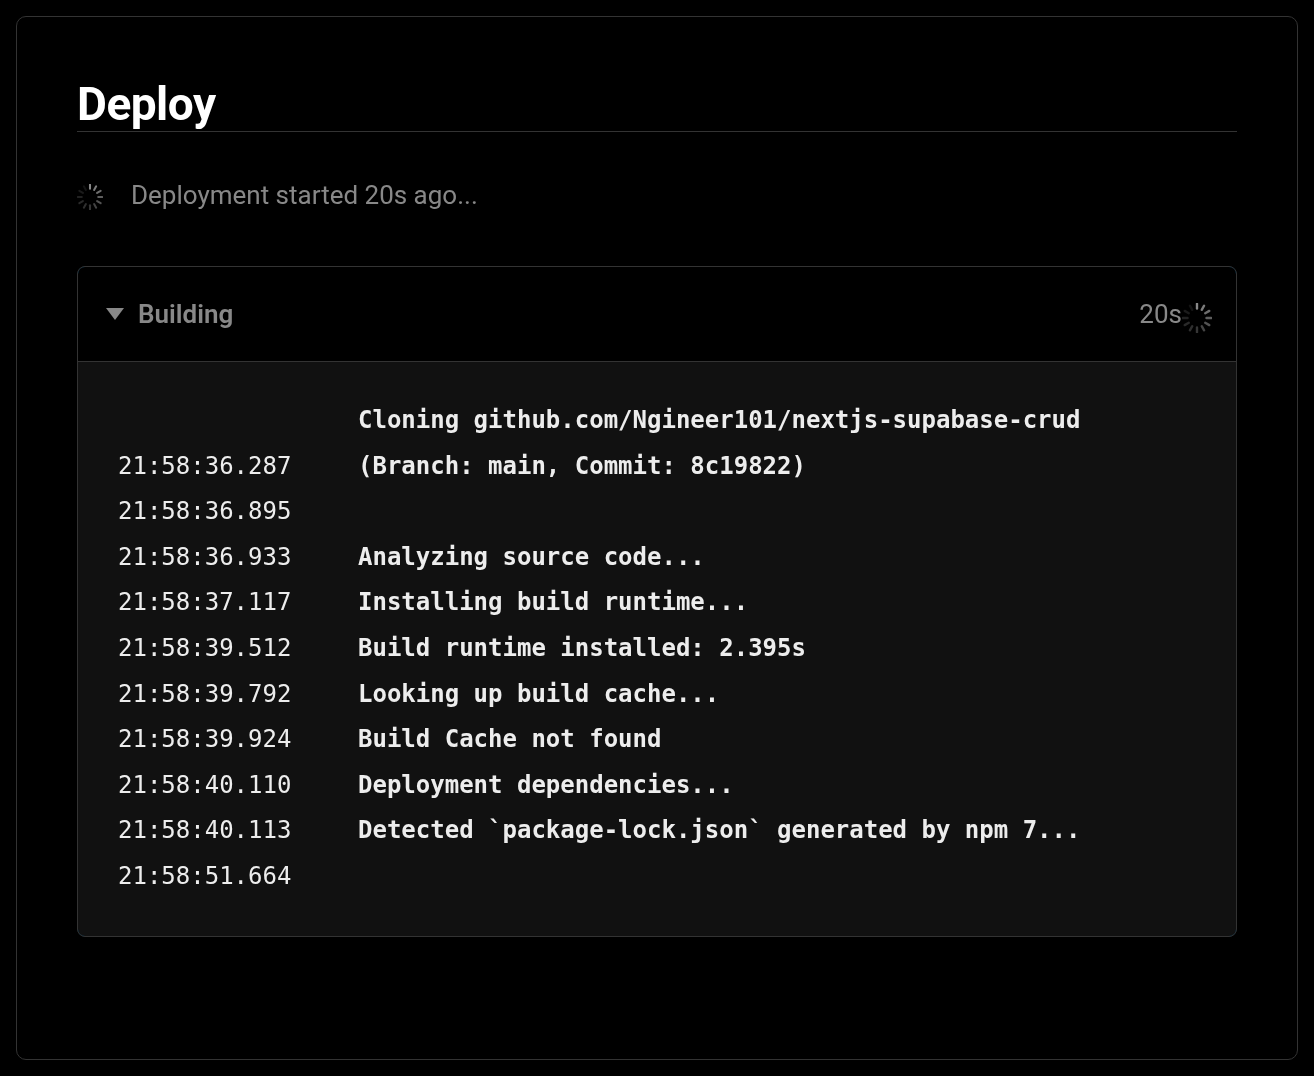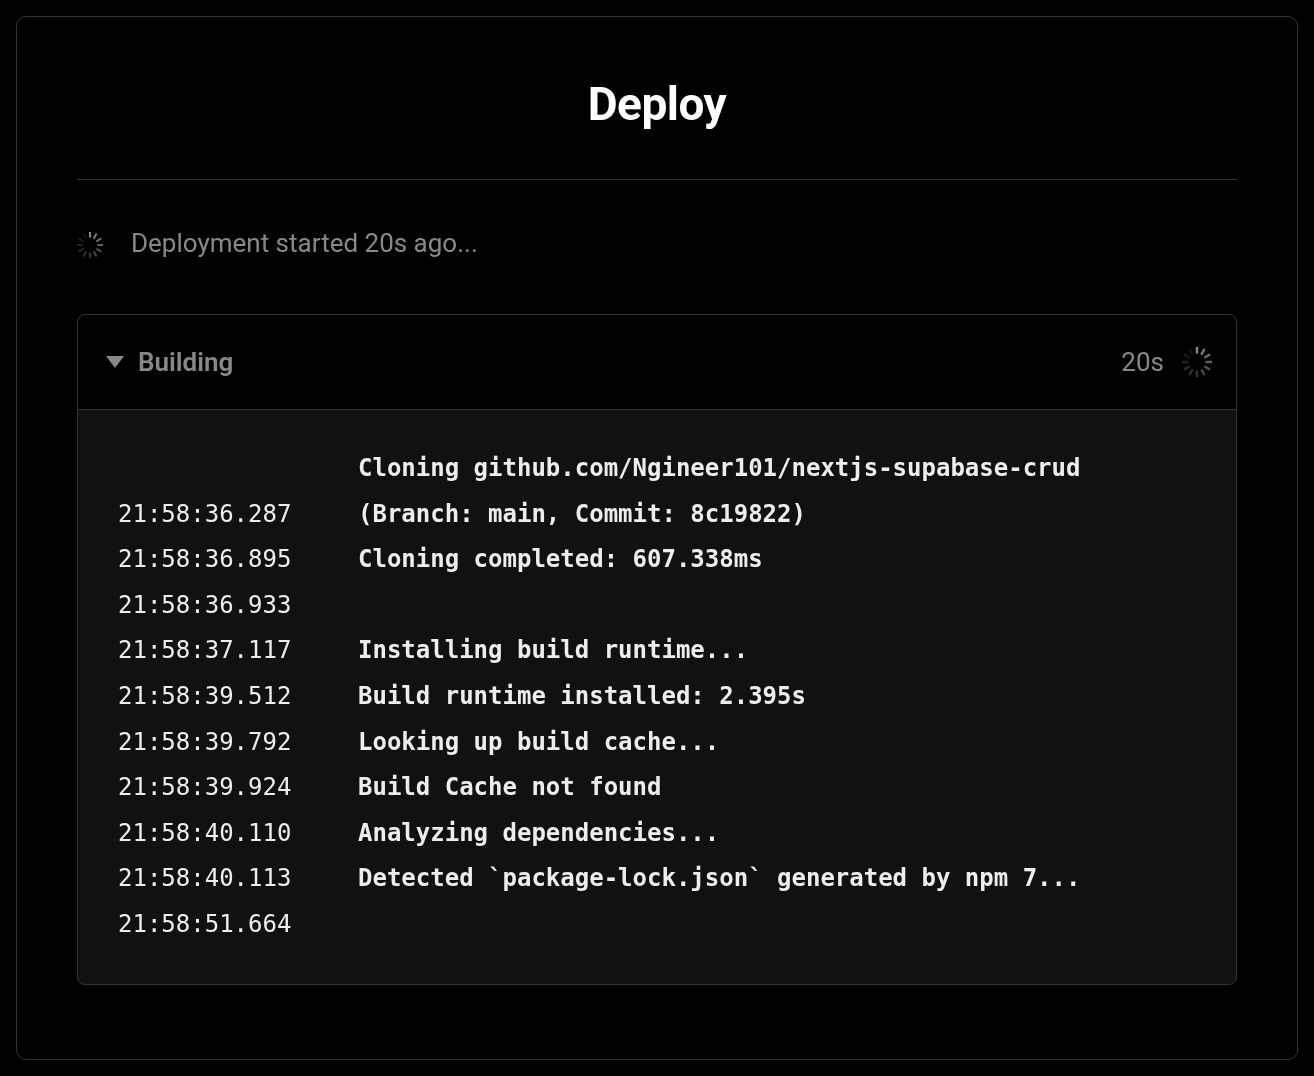--- a/index.html
+++ b/index.html
@@ -24,22 +24,20 @@
       background: #000000;
     }
     .content {
       padding: 60px 60px 0 60px;
     }
     .page-title {
       font-size: 46px;
       font-weight: 700;
       color: #ffffff;
       letter-spacing: -0.5px;
-      margin-bottom: 48px;
-      text-align: center;
     }
     .divider {
       border: none;
       border-top: 1px solid #333333;
       margin-bottom: 48px;
     }
     .status-row {
       display: flex;
       align-items: flex-end;
       gap: 28px;
@@ -90,22 +88,21 @@
       border-right: 9px solid transparent;
       border-top: 12px solid #888888;
     }
     .log-stage-label {
       font-size: 26px;
       font-weight: 600;
       color: #888888;
     }
     .log-header-right {
       display: flex;
-      align-items: flex-start;
-      gap: 18px;
+      align-items: flex-end;
     }
     .elapsed-text {
       font-size: 26px;
       color: #888888;
     }
     .log-body {
       background: #111111;
       padding: 36px 40px;
       font-family: "SF Mono", "Menlo", "Monaco", "Consolas", monospace;
       font-size: 24px;
@@ -195,44 +192,44 @@
           </span>
         </div>
       </div>
       <div class="log-body" id="log-body">
       <div class="log-line">
             <span class="log-ts">21:58:36.287</span>
             <span class="log-msg">Cloning github.com/Ngineer101/nextjs-supabase-crud (Branch: main, Commit: 8c19822)</span>
           </div>
           <div class="log-line">
             <span class="log-ts">21:58:36.895</span>
-            <span class="log-msg">Cloning completed: 607.338ms</span>
           </div>
           <div class="log-line">
             <span class="log-ts">21:58:36.933</span>
+            <span class="log-msg">Analyzing source code...</span>
           </div>
           <div class="log-line">
             <span class="log-ts">21:58:37.117</span>
             <span class="log-msg">Installing build runtime...</span>
           </div>
           <div class="log-line">
             <span class="log-ts">21:58:39.512</span>
             <span class="log-msg">Build runtime installed: 2.395s</span>
           </div>
           <div class="log-line">
             <span class="log-ts">21:58:39.792</span>
             <span class="log-msg">Looking up build cache...</span>
           </div>
           <div class="log-line">
             <span class="log-ts">21:58:39.924</span>
             <span class="log-msg">Build Cache not found</span>
           </div>
           <div class="log-line">
             <span class="log-ts">21:58:40.110</span>
-            <span class="log-msg">Analyzing dependencies...</span>
+            <span class="log-msg">Deployment dependencies...</span>
           </div>
           <div class="log-line">
             <span class="log-ts">21:58:40.113</span>
             <span class="log-msg">Detected `package-lock.json` generated by npm 7...</span>
           </div>
           <div class="log-line">
             <span class="log-ts">21:58:51.664</span>
             <span class="log-msg"></span>
           </div>
         </div>

